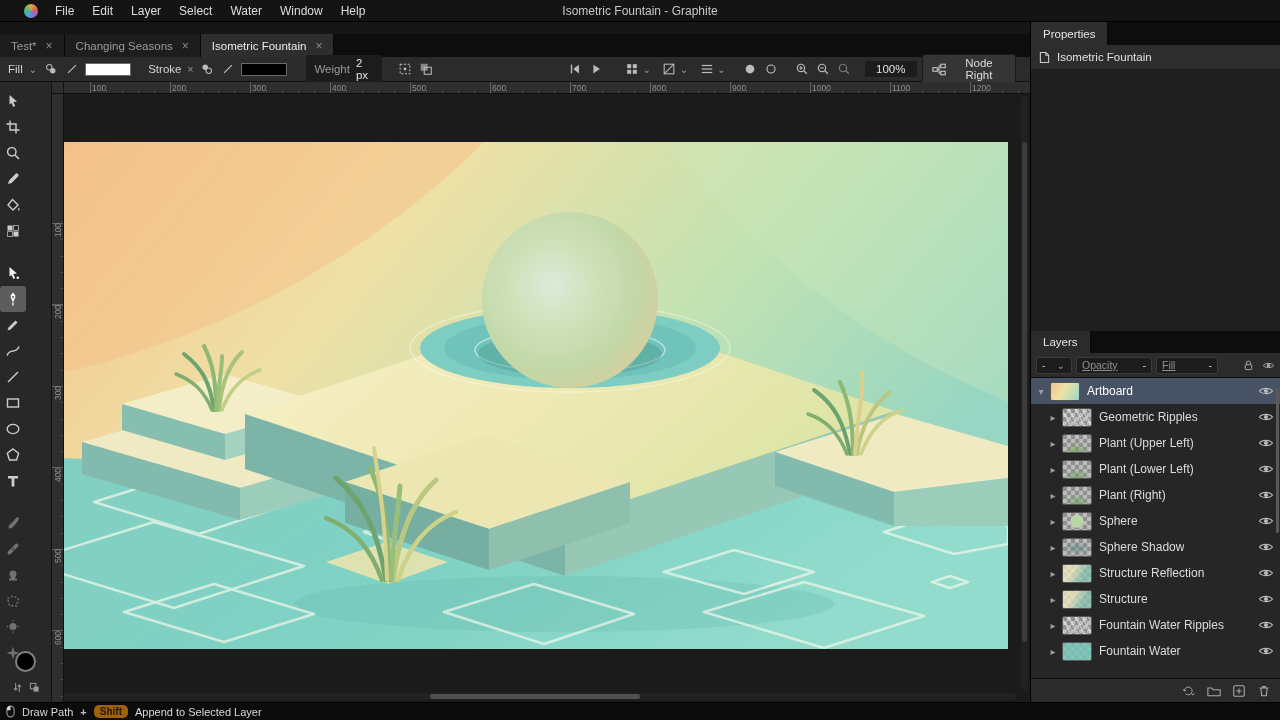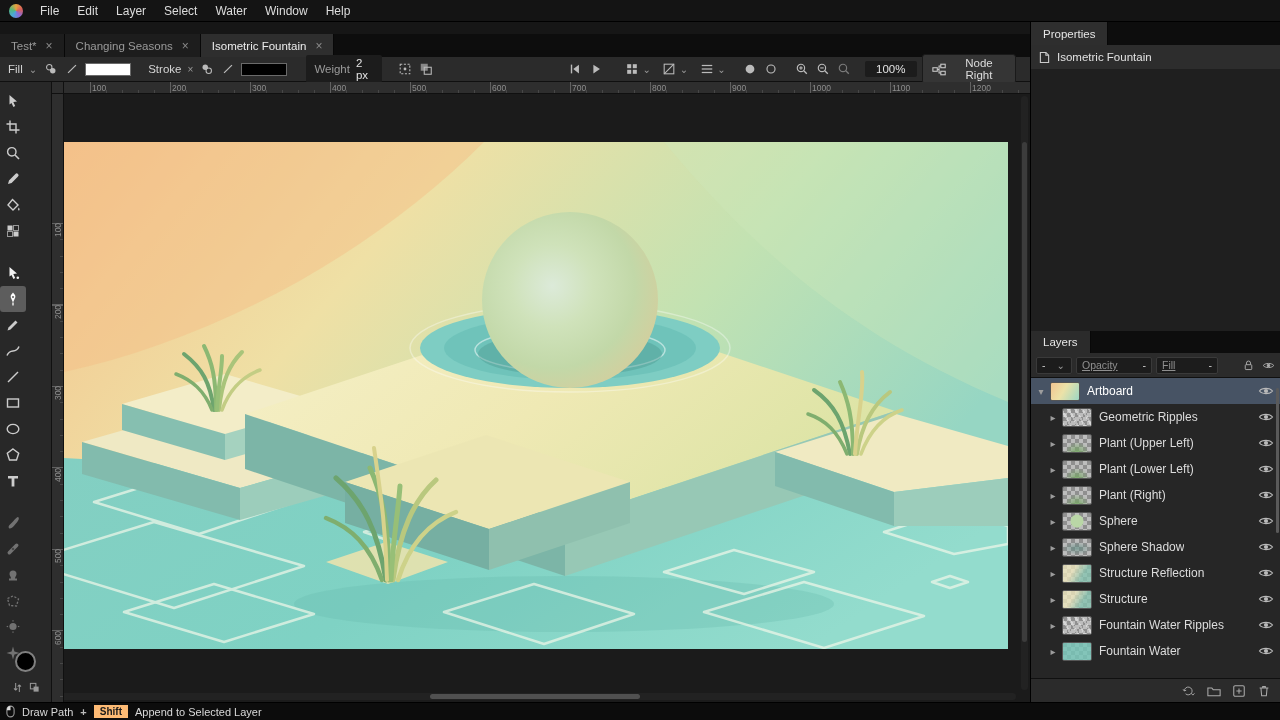--- a/index.html
+++ b/index.html
@@ -6,21 +6,21 @@
   html,body { width:1280px; height:720px; overflow:hidden; }
   body {
     background:#161616; color:#ccc;
     font-family:"Liberation Sans","DejaVu Sans",sans-serif;
     font-size:12px;
   }
   .app { width:1280px; height:720px; display:flex; flex-direction:column; }
 
   
   .menubar { height:22px; background:#141414; border-bottom:1px solid #000;
-    display:flex; align-items:center; padding:0 9px; position:relative; z-index:5; }
+    display:flex; align-items:center; padding:0 24px; position:relative; z-index:5; }
   .logo { width:14px; height:14px; border-radius:50%; margin-right:8px; flex:none;
     background:conic-gradient(#e8a33d,#d8605a,#8a6ad8,#4aa8d8,#56b87a,#e8a33d); }
   .menus { display:flex; }
   .menu-item { padding:2px 9px; color:#ddd; font-size:12px; }
   .win-title { position:absolute; left:0; right:0; text-align:center; color:#c8c8c8;
     font-size:12px; pointer-events:none; }
 
   .columns { flex:1; display:flex; min-height:0; }
   .left-col { width:1030px; display:flex; flex-direction:column;margin-top:12px; }
   .right-col { width:250px; display:flex; flex-direction:column; border-left:1px solid #000; background:#4c1d95; }
@@ -138,40 +138,41 @@
   .layer-eye svg { width:16px; height:16px; }
   .layers-scroll-thumb { position:absolute; right:1px; top:10px; width:3px; height:145px;
     background:#5a5a5a; border-radius:2px; }
   .layers-bottom { height:24px; background:#2b2b2b; border-top:1px solid #101010;
     display:flex; align-items:center; justify-content:flex-end; gap:11px; padding:0 9px; flex:none; }
   .layers-bottom svg { width:14px; height:14px; }
 
   
   .statusbar { height:18px; background:#0c0c0c; border-top:1px solid #000;
     display:flex; align-items:center; gap:7px; padding:0 6px; font-size:11px; color:#d8d8d8; flex:none; }
-  .key-badge { background:#fdba74; color:#1a1a1a; border-radius:0; padding:0 6px;
+  .key-badge { background:#a16207; color:#1a1a1a; border-radius:5px; padding:0 6px;
     font-size:10px; line-height:13px; font-weight:bold; }
   .sb-plus { color:#bbb; font-weight:bold; }
 </style>
 </head>
 <body>
 
 <div class="app">
 
   <header class="menubar">
     <span class="logo"></span>
     <nav class="menus">
         <span class="menu-item">File</span>
         <span class="menu-item">Edit</span>
         <span class="menu-item">Layer</span>
         <span class="menu-item">Select</span>
         <span class="menu-item">Water</span>
         <span class="menu-item">Window</span>
         <span class="menu-item">Help</span>
       </nav>
+    <div class="win-title">Isometric Fountain - Graphite</div>
   </header>
 
   <div class="columns">
 
     <div class="left-col">
 
       <div class="tabrow">
           <div class="doc-tab">
             <span class="tab-label">Test*</span>
             <span class="tab-close">×</span>

